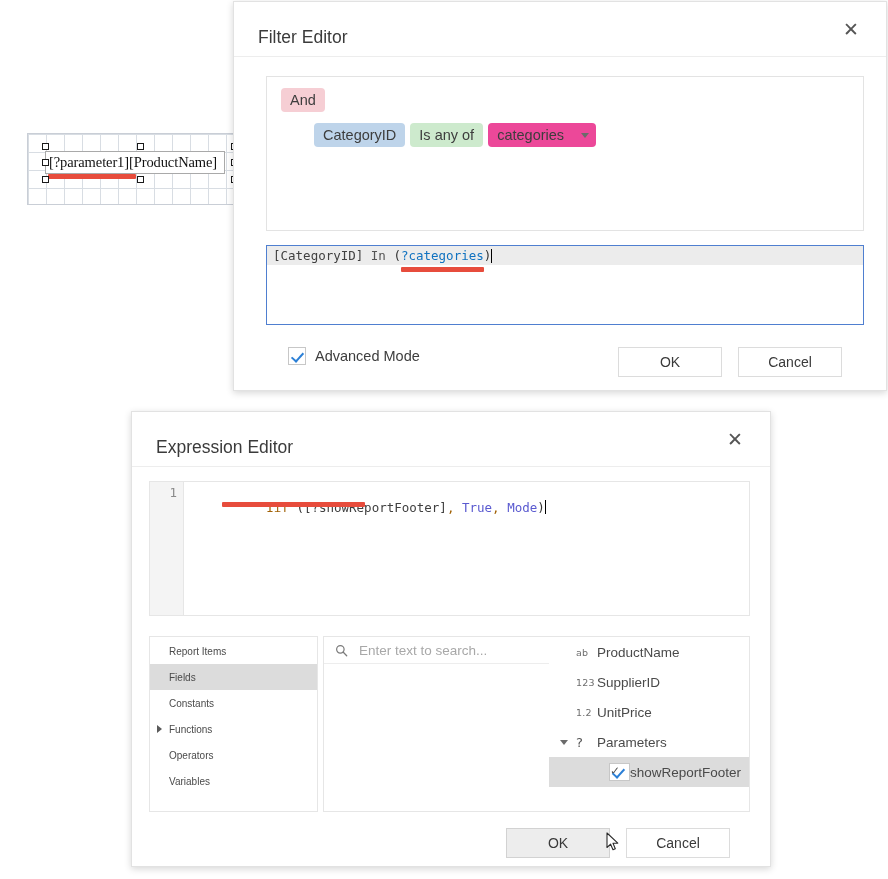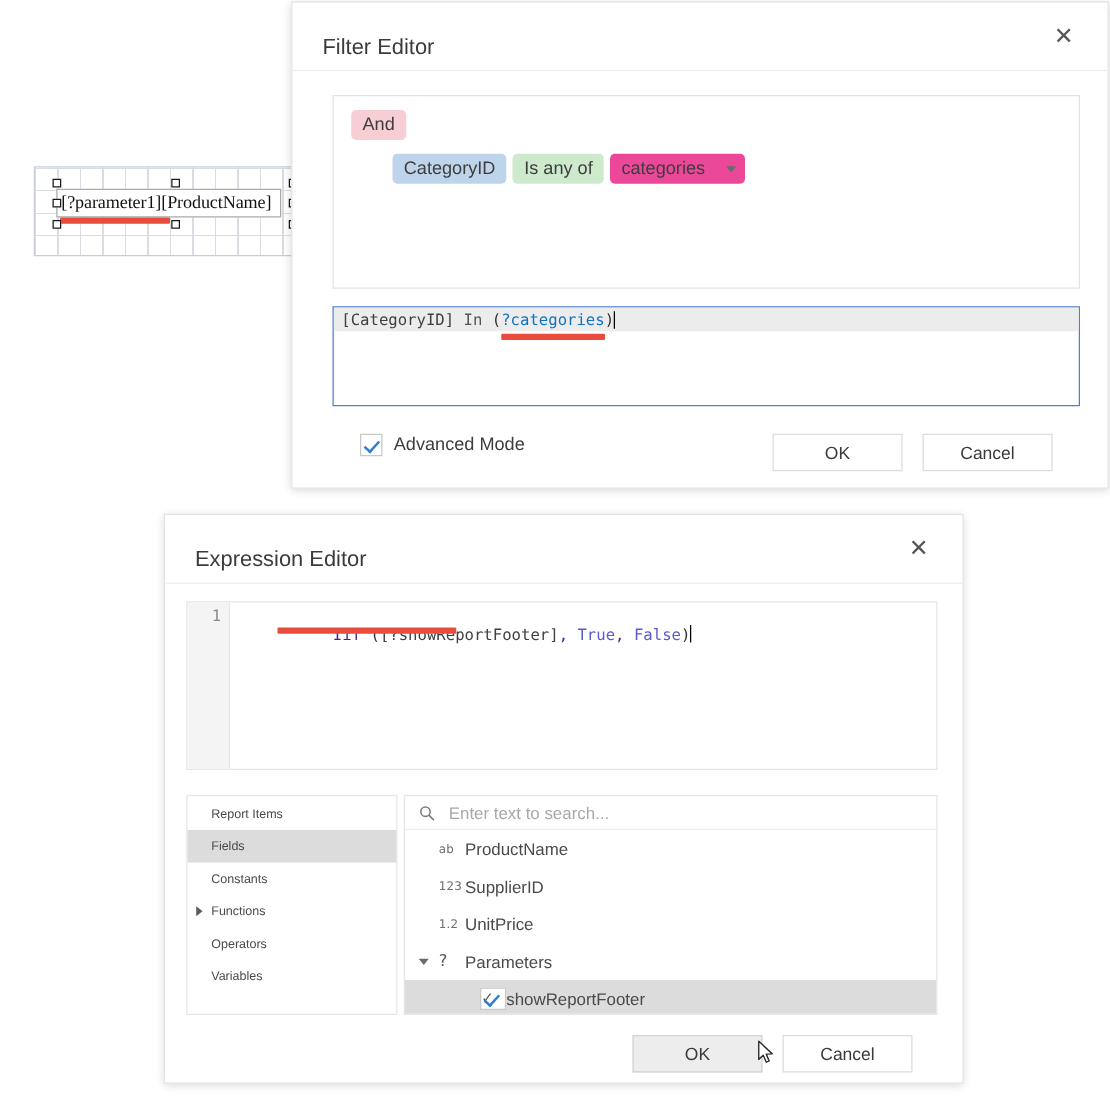--- a/index.html
+++ b/index.html
@@ -162,21 +162,21 @@
     align-items: center;
     padding-left: 6px;
     font-family: "DejaVu Sans Mono", monospace;
     font-size: 12.5px;
     white-space: pre;
   }
   .cd-field { color: #404040; }
   .cd-op    { color: #555555; }
   .cd-paren { color: #333333; }
   .cd-param { color: #1072c0; }
-  .cd-plain { color: #4c1d95; }
+  .cd-plain { color: #a16207; }
   .cd-bool  { color: #5a5ad0; }
   .caret-bar {
     display: inline-block;
     width: 1px;
     height: 14px;
     background: #000;
     vertical-align: -2px;
   }
   .sq-underline {
     position: absolute;
@@ -296,21 +296,21 @@
     border-left: 5px solid #5a5a5a;
   }
 
   .field-pane {
     flex: 1;
     margin-left: 5px;
     border: 1px solid #e6e6e6;
     box-sizing: border-box;
     background: #fff;
     display: flex;
-    flex-direction: column;
+    flex-direction: row;
   }
   .search-row {
     height: 27px;
     display: flex;
     align-items: center;
     gap: 9px;
     padding: 0 11px;
     border-bottom: 1px solid #ededed;
     box-sizing: border-box;
   }
@@ -436,21 +436,21 @@
       <span class="dlg-title">Expression Editor</span>
       <span class="dlg-close">✕</span>
     </div>
 
     <div id="expr-body">
       <div class="code-area">
         <div class="gutter">
           <span>1</span>
         </div>
         <div class="code-lines">
-          <span id="expr-code"><span class="cd-plain">Iif</span><span class="cd-plain"> </span><span class="cd-paren">(</span><span class="cd-field">[?showReportFooter]</span><span class="cd-plain">, </span><span class="cd-bool">True</span><span class="cd-plain">, </span><span class="cd-bool">False</span><span class="cd-paren">)</span></span><span class="caret-bar"></span>
+          <span id="expr-code"><span class="cd-plain">Iif</span><span class="cd-plain"> </span><span class="cd-paren">(</span><span class="cd-field">[?showReportFooter]</span><span class="cd-plain">, </span><span class="cd-bool">True</span><span class="cd-plain">, </span><span class="cd-bool">Mode</span><span class="cd-paren">)</span></span><span class="caret-bar"></span>
           <div class="sq-underline" id="expr-underline" style="left: 37.6406px; top: 20px; width: 143px;"></div>
         </div>
       </div>
 
       <div class="lists-row">
         <div class="cat-list" id="cat-list">
             <div class="cat-item">
               <span>Report Items</span>
             </div>
             <div class="cat-item selected">

